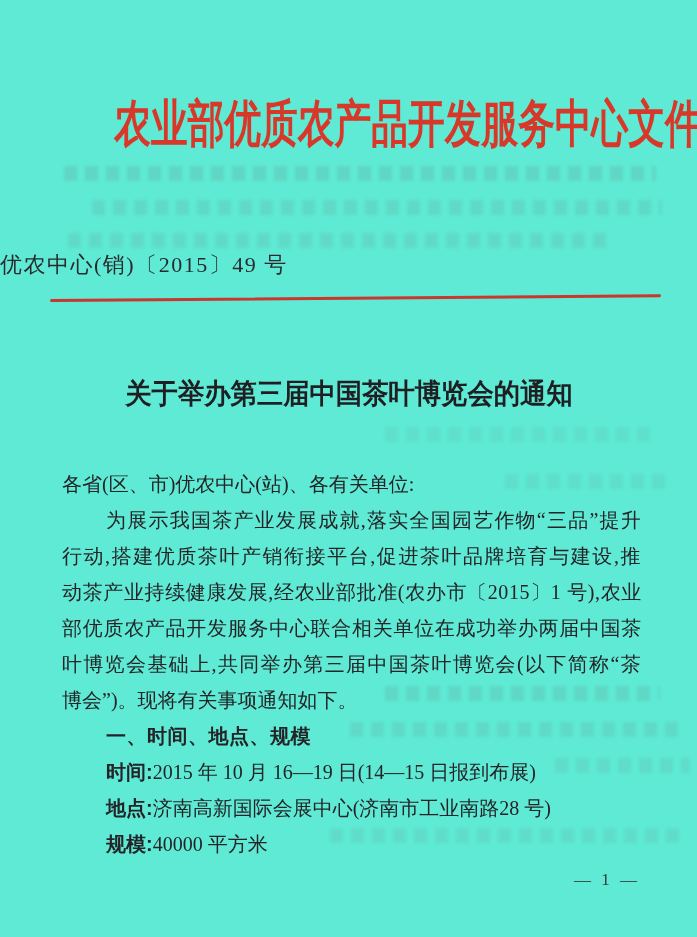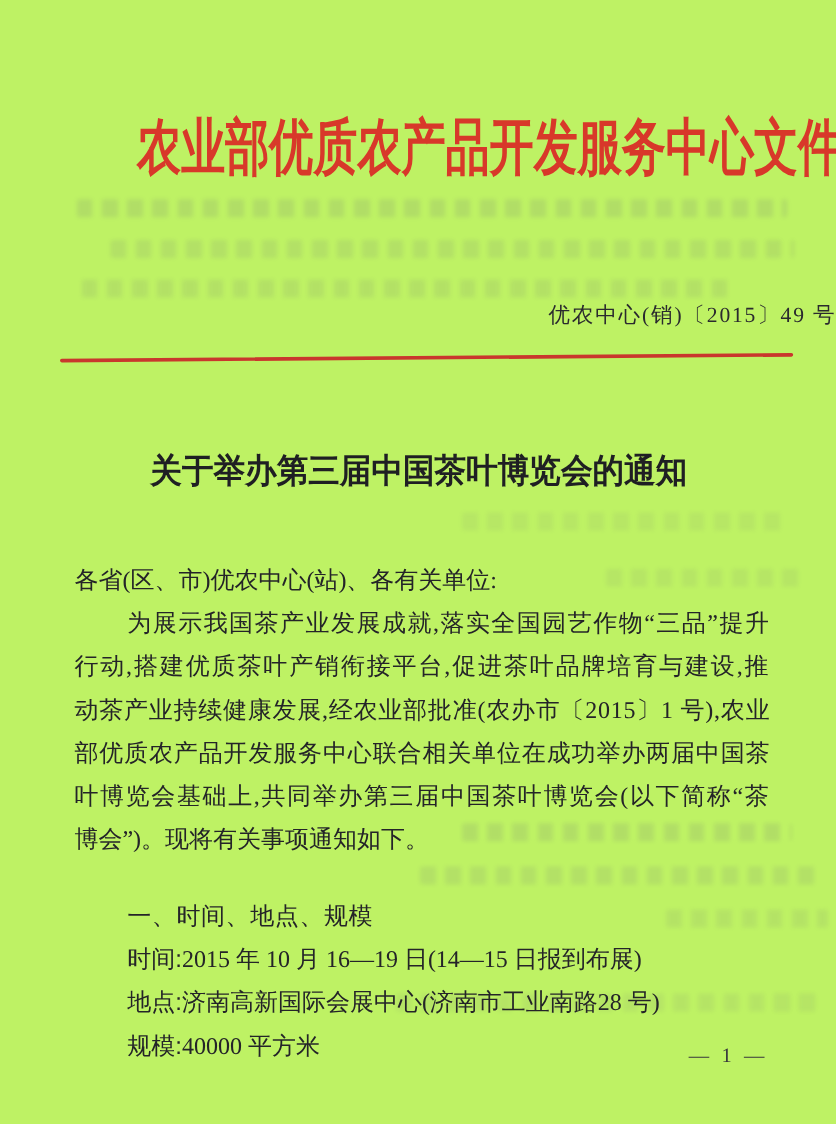--- a/index.html
+++ b/index.html
@@ -1,37 +1,37 @@
 <!DOCTYPE html>
 <html><head>
 <meta charset="utf-8">
 <style>
   html,body{margin:0;padding:0;background:#ffffff;}
   .page{
     position:relative;
     width:697px;height:937px;
     margin:0 auto;
-    background:#bef264;
+    background:#5eead4;
     overflow:hidden;
     font-family:"Liberation Serif","DejaVu Serif",serif;
     color:#222226;
   }
   
   .org-title{
     position:absolute;top:94px;left:0;width:100%;
     text-align:center;line-height:60px;height:60px;
     font-weight:bold;font-size:51px;white-space:nowrap;
   }
   .org-title .scale{
     display:inline-block;transform:scaleX(0.72);transform-origin:center;
     letter-spacing:0px;
   }
   .doc-number{
     position:absolute;top:250px;left:0;width:100%;
-    text-align:right;font-size:18px;letter-spacing:1.5px;
+    text-align:left;font-size:22px;letter-spacing:1.5px;
     color:#2a2a2e;
   }
   .red-rule{
     position:absolute;top:299px;left:50px;width:611px;height:3px;
     transform:rotate(-0.45deg);transform-origin:left center;
     border-radius:2px;
   }
   .doc-title{
     position:absolute;top:373px;left:0;width:100%;
     text-align:center;font-size:28px;font-weight:bold;line-height:42px;
@@ -43,22 +43,21 @@
     position:absolute;left:62px;top:466px;width:580px;
     font-size:20px;color:#242428;
   }
   .line{
     height:36px;line-height:36px;white-space:nowrap;overflow:visible;
   }
   .line > span{display:inline-block;white-space:nowrap;}
   .indent{padding-left:44px;}
   .heading,.info-label{
     font-family:"Liberation Sans","DejaVu Sans",sans-serif;
-    font-weight:400;
-    margin-top:28px;
+    font-weight:700;
   }
   .heading{font-size:20px;letter-spacing:0.5px;}
   .info-label{font-size:20px;}
   .page-number{
     position:absolute;top:870px;right:57px;
     font-size:17px;letter-spacing:3px;color:#38383c;
   }
   
   .ghost{
     position:absolute;height:15px;border-radius:2px;

